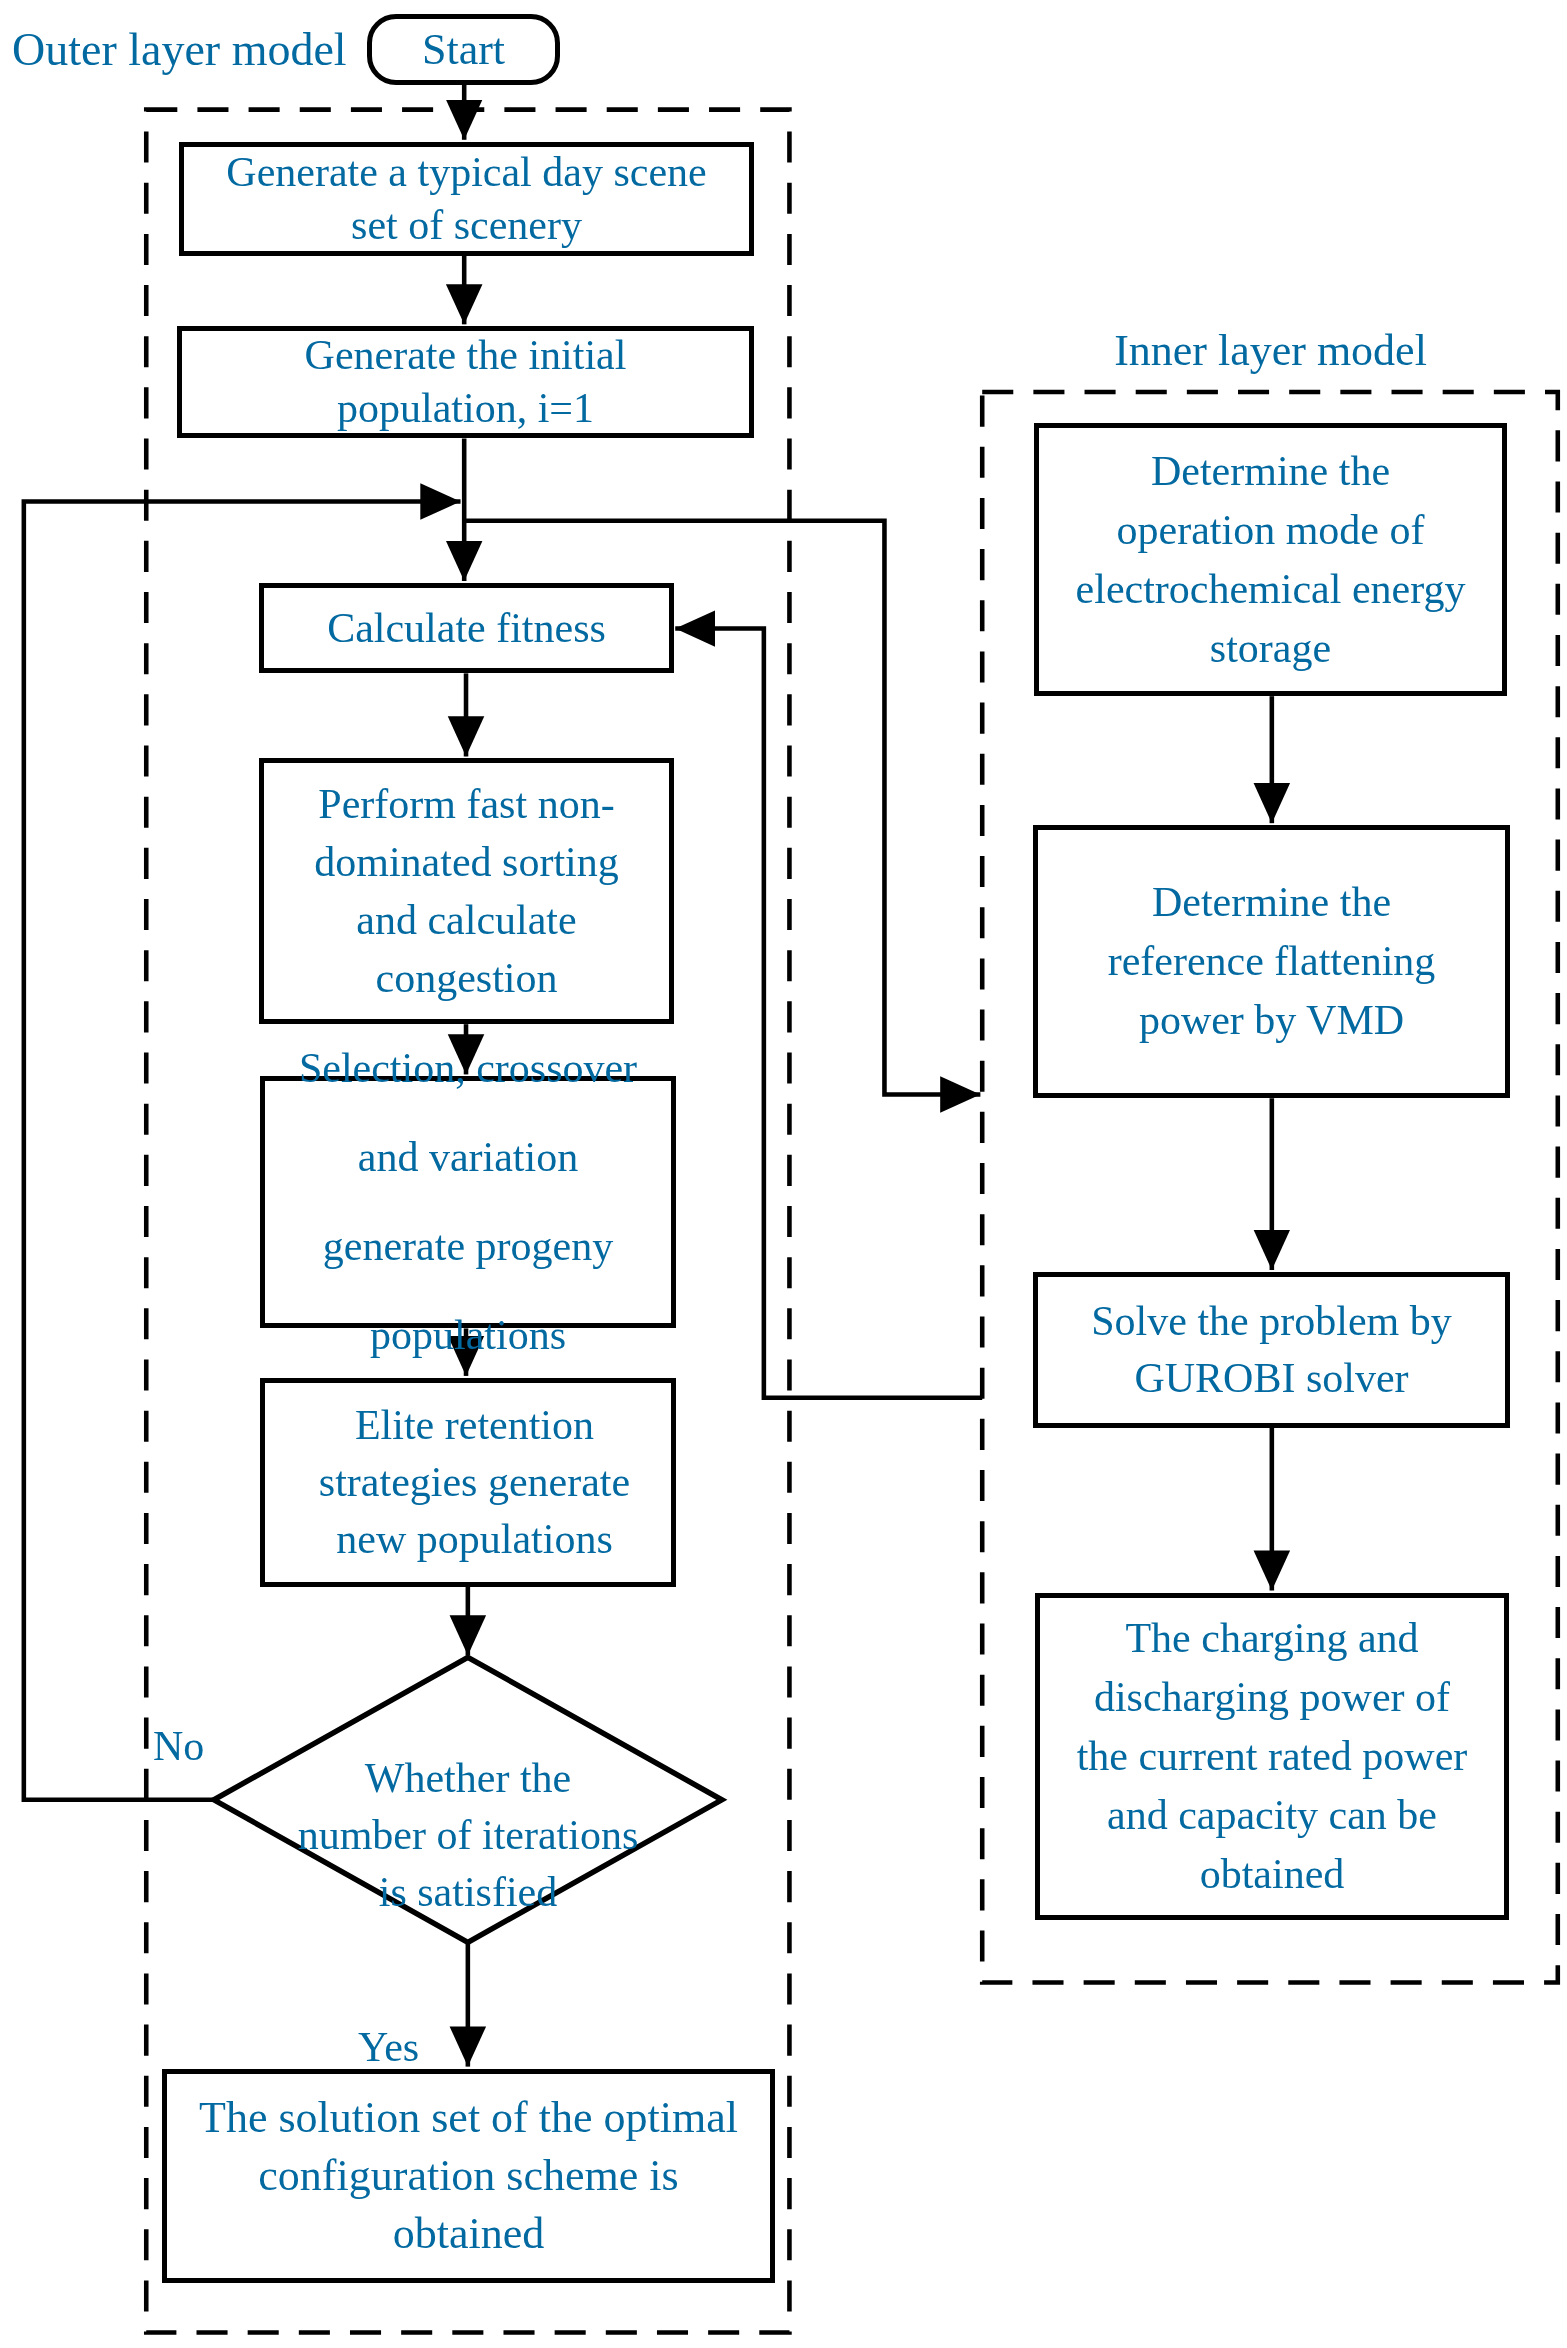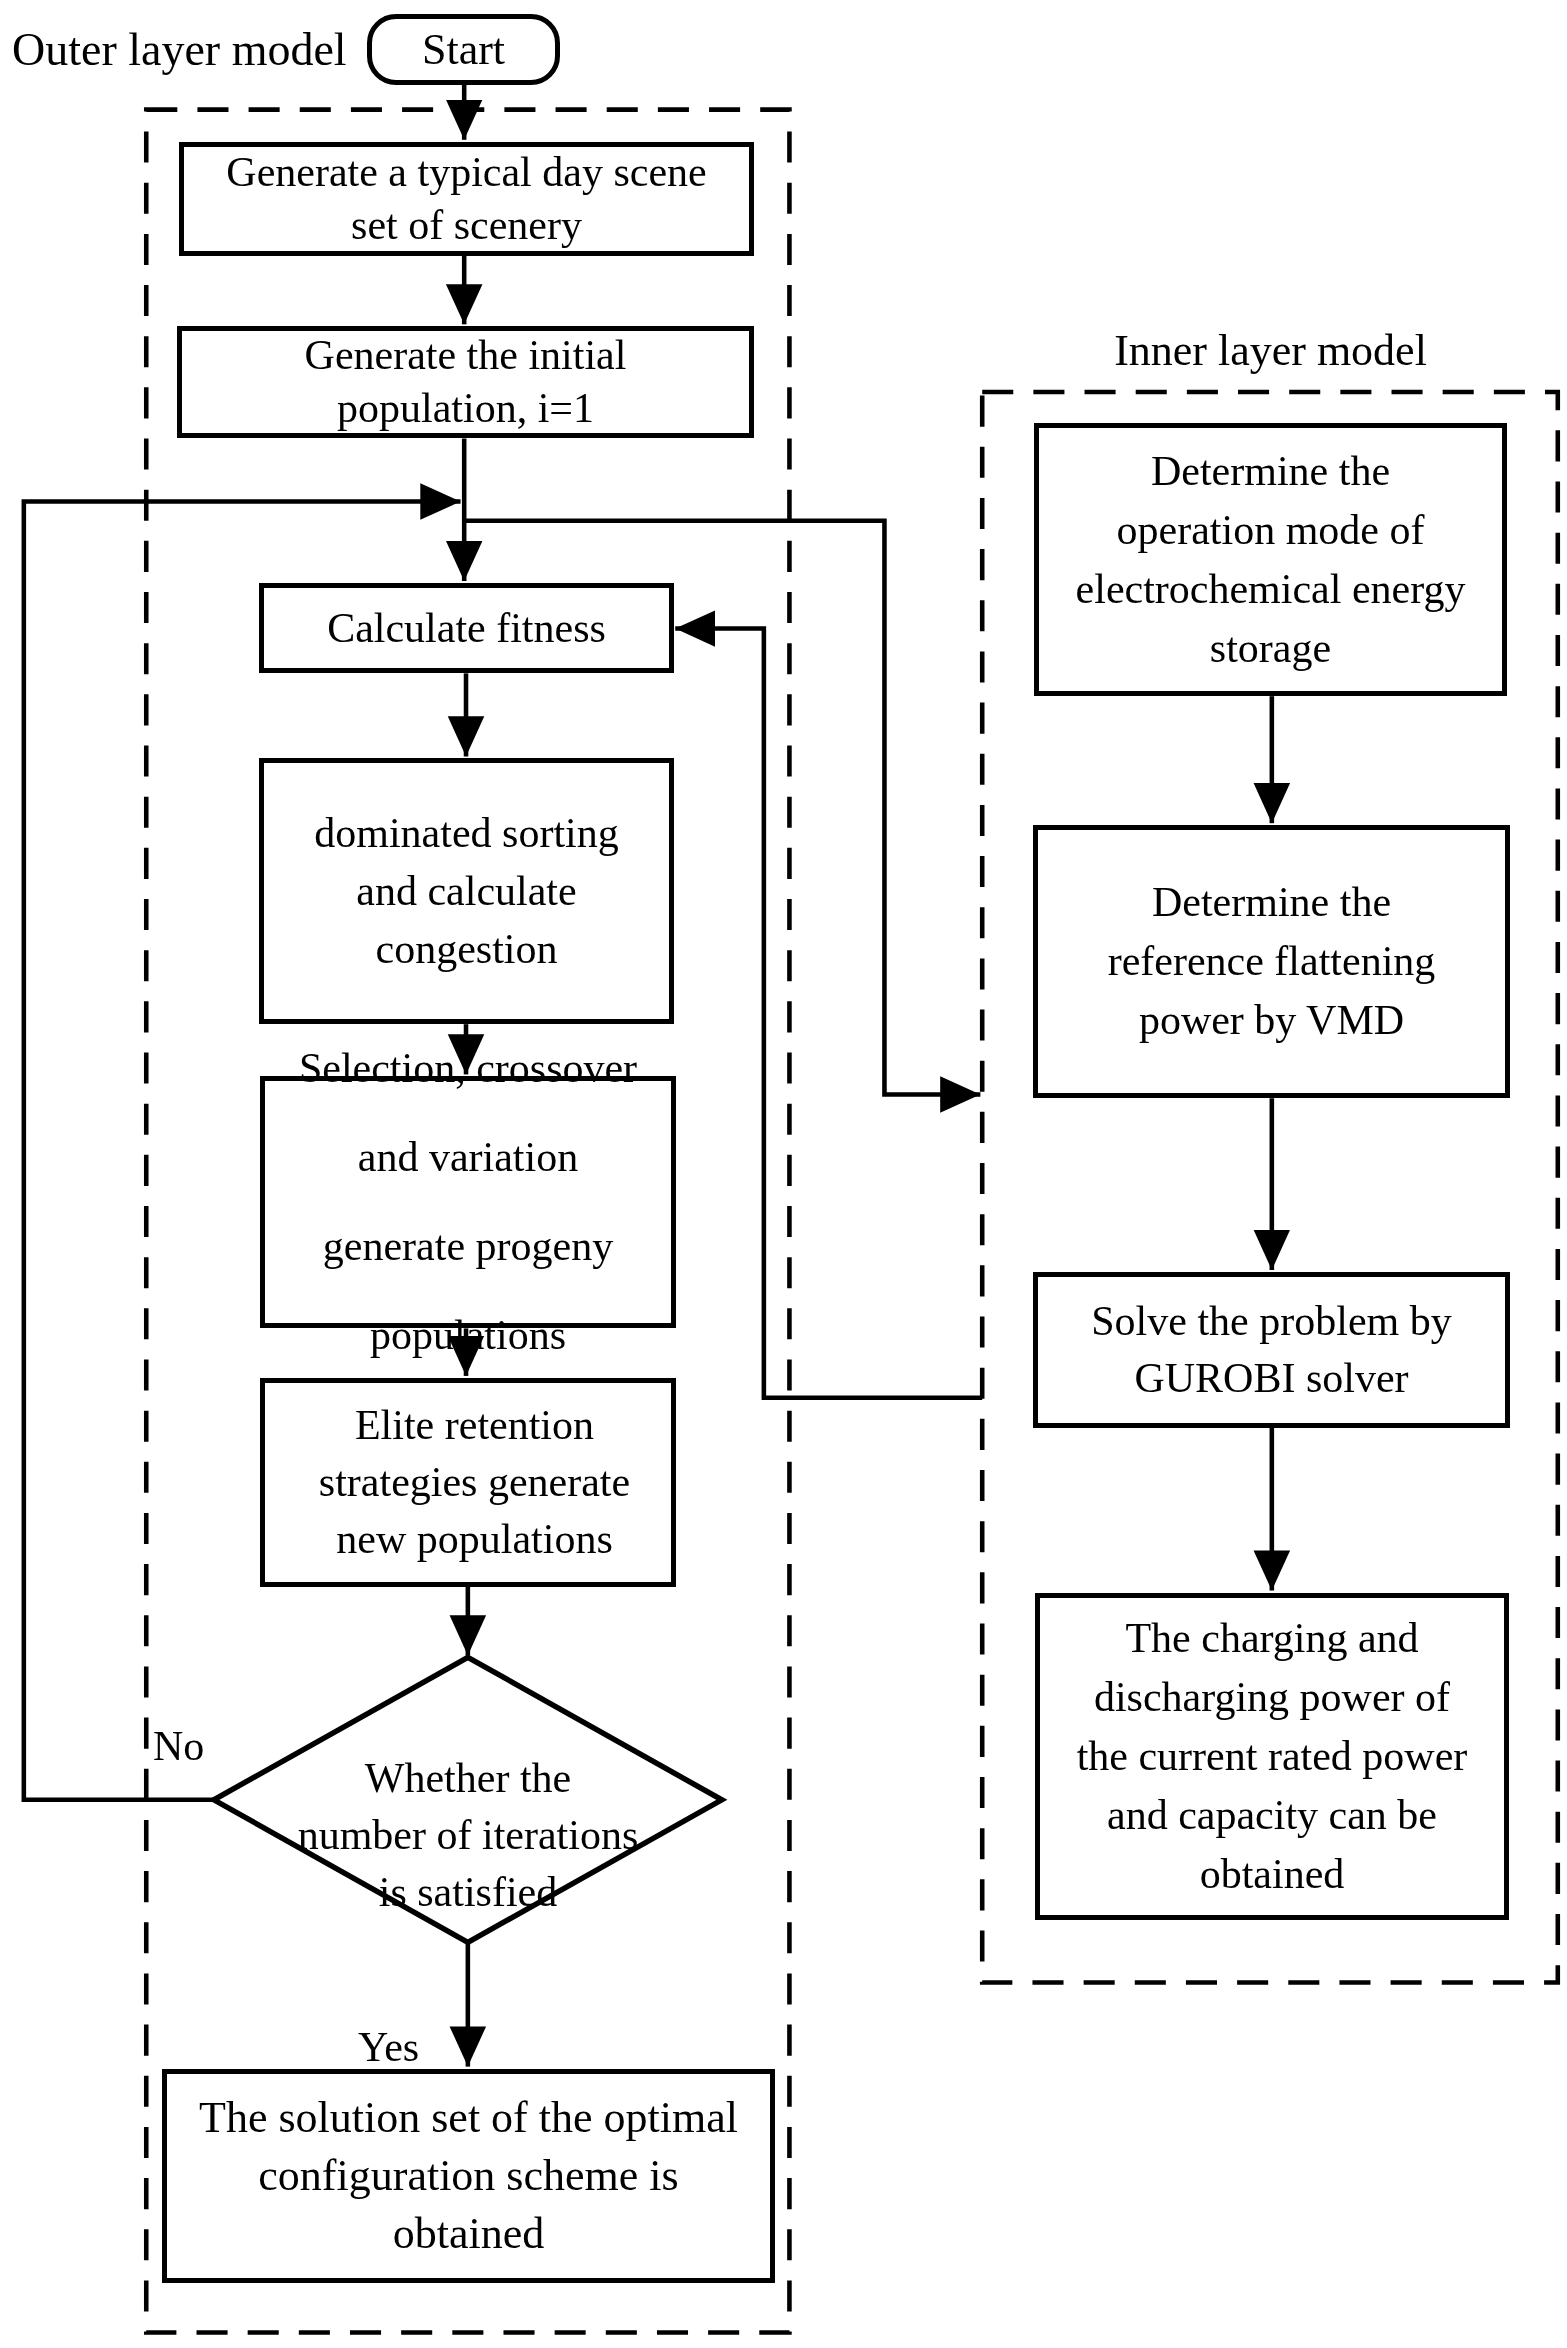--- a/index.html
+++ b/index.html
@@ -1,21 +1,21 @@
 <!DOCTYPE html>
 <html style="font-size:14.6px"><head>
 <meta charset="utf-8">
 <style>
   html,body{margin:0;padding:0;background:#ffffff;}
   #canvas{
     position:relative;
     width:1567px;height:2348px;
     background:#ffffff;
     font-family:"Liberation Serif", serif;
-    color:#000000;
+    color:#0369a1;
   }
   #wires{position:absolute;left:0;top:0;z-index:1;}
   .node{
     position:absolute;
     box-sizing:border-box;
     background:#ffffff;
     border:5.5px solid #000;
     display:flex;flex-direction:column;
     align-items:center;justify-content:center;
     text-align:center;
@@ -90,20 +90,21 @@
   <div class="node wide" style="left:177px;top:326px;width:577px;height:112px;">
     <div class="ln">Generate the initial</div>
     <div class="ln">population, i=1</div>
   </div>
 
   <div class="node" style="left:259px;top:583px;width:415px;height:90px;">
     <div class="ln">Calculate fitness</div>
   </div>
 
   <div class="node" style="left:259px;top:758px;width:415px;height:266px;line-height:58px;">
+    <div class="ln">Perform fast non-</div>
     <div class="ln">dominated sorting</div>
     <div class="ln">and calculate</div>
     <div class="ln">congestion</div>
   </div>
 
   <div class="node" style="left:260px;top:1076px;width:416px;height:252px;gap:32px;">
     <div class="ln">Selection, crossover</div>
     <div class="ln">and variation</div>
     <div class="ln">generate progeny</div>
     <div class="ln">populations</div>

